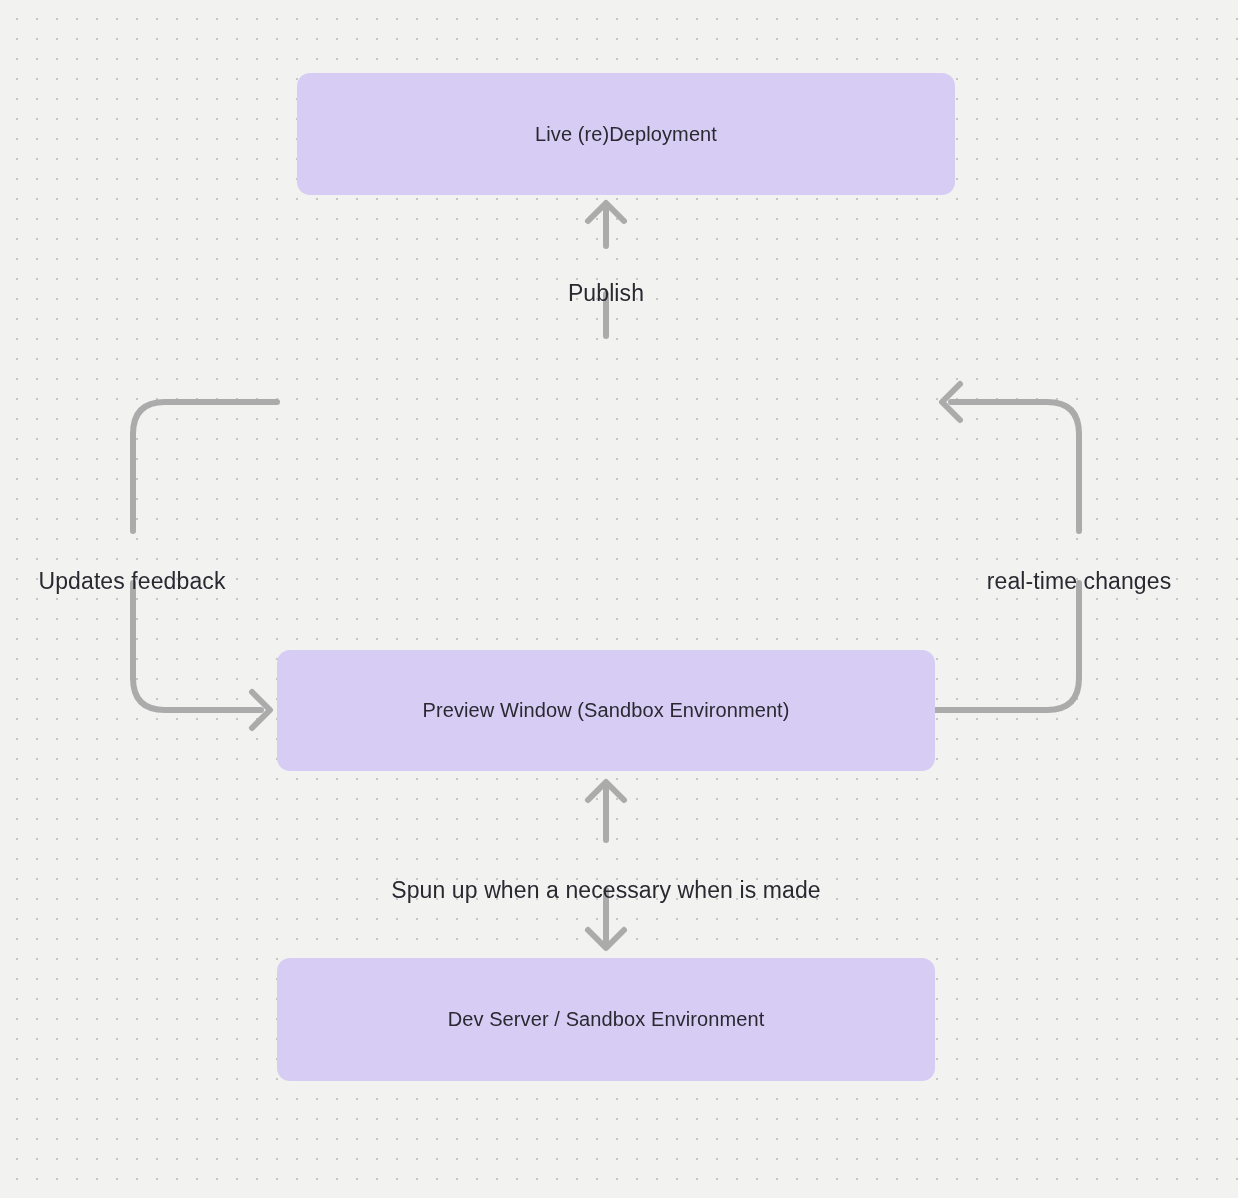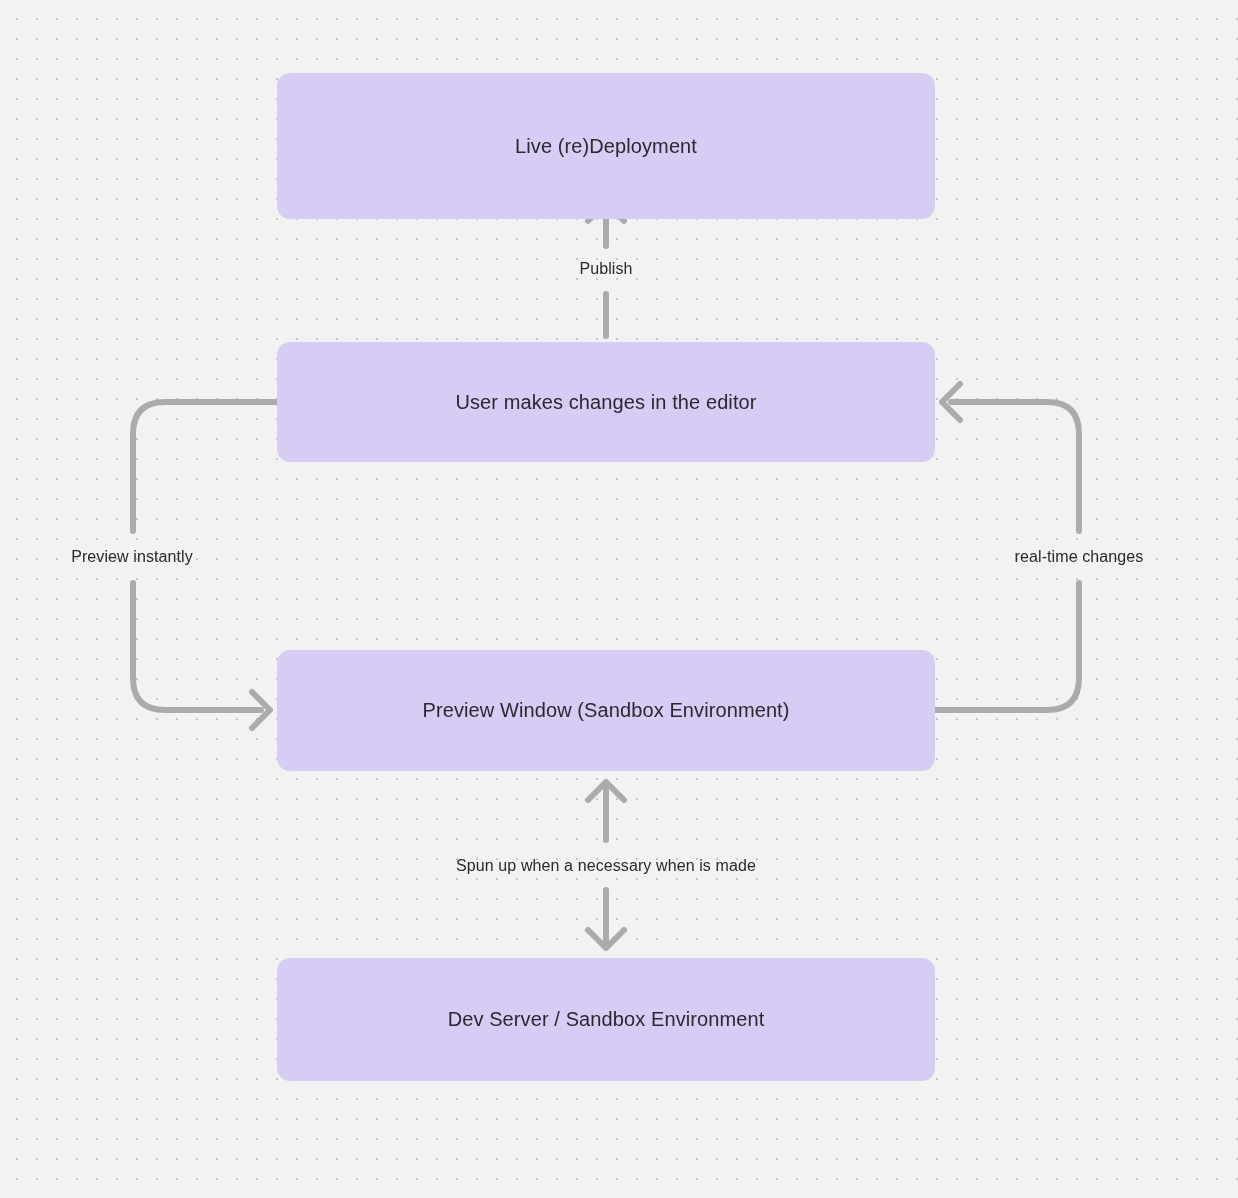--- a/index.html
+++ b/index.html
@@ -31,21 +31,21 @@
     background: var(--node-fill);
     border-radius: 13px;
     display: flex;
     align-items: center;
     justify-content: center;
     color: var(--node-text);
     font-size: 20px;
     letter-spacing: 0.1px;
     text-align: center;
   }
-  .node-live     { top: 73px;  height: 146px; }
+  .node-live     { top: 73px;  height: 122px; margin-left: 20px; }
   .node-editor   { top: 342px; height: 120px; }
   .node-preview  { top: 650px; height: 121px; }
   .node-dev      { top: 958px; height: 123px; }
 
   .edges-svg {
     position: absolute;
     inset: 0;
     width: 1238px;
     height: 1198px;
   }
@@ -53,23 +53,24 @@
     fill: none;
     stroke: var(--arrow);
     stroke-width: 6;
     stroke-linecap: round;
     stroke-linejoin: round;
   }
   .edge-label {
     position: absolute;
     transform: translate(-50%, -50%);
     color: var(--label-text);
-    font-size: 16px;
+    font-size: 23px;
     letter-spacing: 0.1px;
     white-space: nowrap;
+    margin-top: 24px;
   }
   .label-publish  { left: 606px;  top: 269px; }
   .label-updates  { left: 132px;  top: 557px; }
   .label-realtime { left: 1079px; top: 557px; }
   .label-spunup   { left: 606px;  top: 866px; }
 </style>
 </head>
 <body>
 
 <div class="canvas">
@@ -98,28 +99,25 @@
       <path class="edge-path" d="M 606 840 L 606 785"></path>
       <path class="edge-path" d="M 588 800 L 606 782 L 624 800"></path>
       <path class="edge-path" d="M 606 890 L 606 945"></path>
       <path class="edge-path" d="M 588 930 L 606 948 L 624 930"></path>
     </g>
   </svg>
 
   <div class="node node-live">
     <span>Live (re)Deployment</span>
   </div>
-  <div class="node node-editor">
-    <span>User makes changes in the editor</span>
-  </div>
   <div class="node node-dev">
     <span>Dev Server / Sandbox Environment</span>
   </div>
   <div class="node node-preview">
     <span>Preview Window (Sandbox Environment)</span>
   </div>
 
   <div class="edge-label label-publish">Publish</div>
-  <div class="edge-label label-updates">Preview instantly</div>
+  <div class="edge-label label-updates">Updates feedback</div>
   <div class="edge-label label-realtime">real-time changes</div>
   <div class="edge-label label-spunup">Spun up when a necessary when is made</div>
 
 </div>
 
 </body></html>

